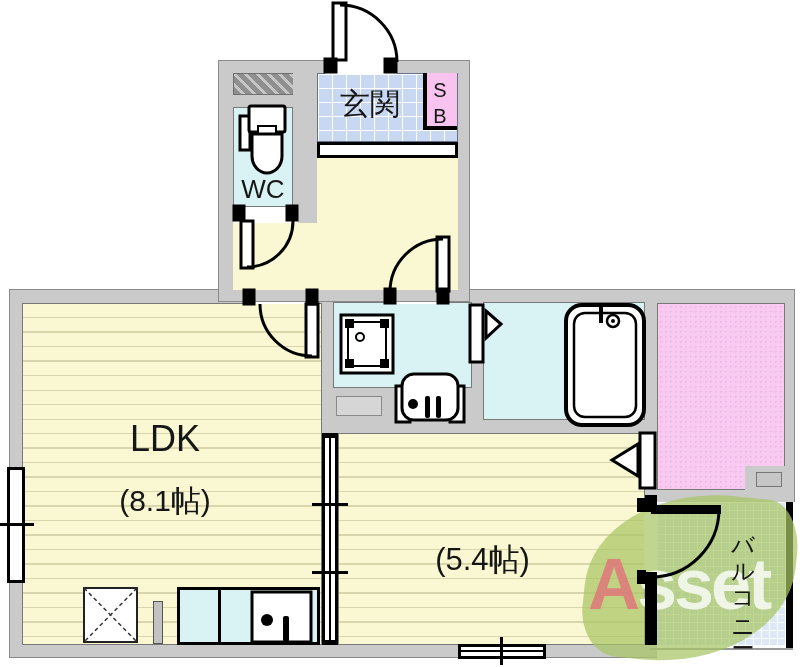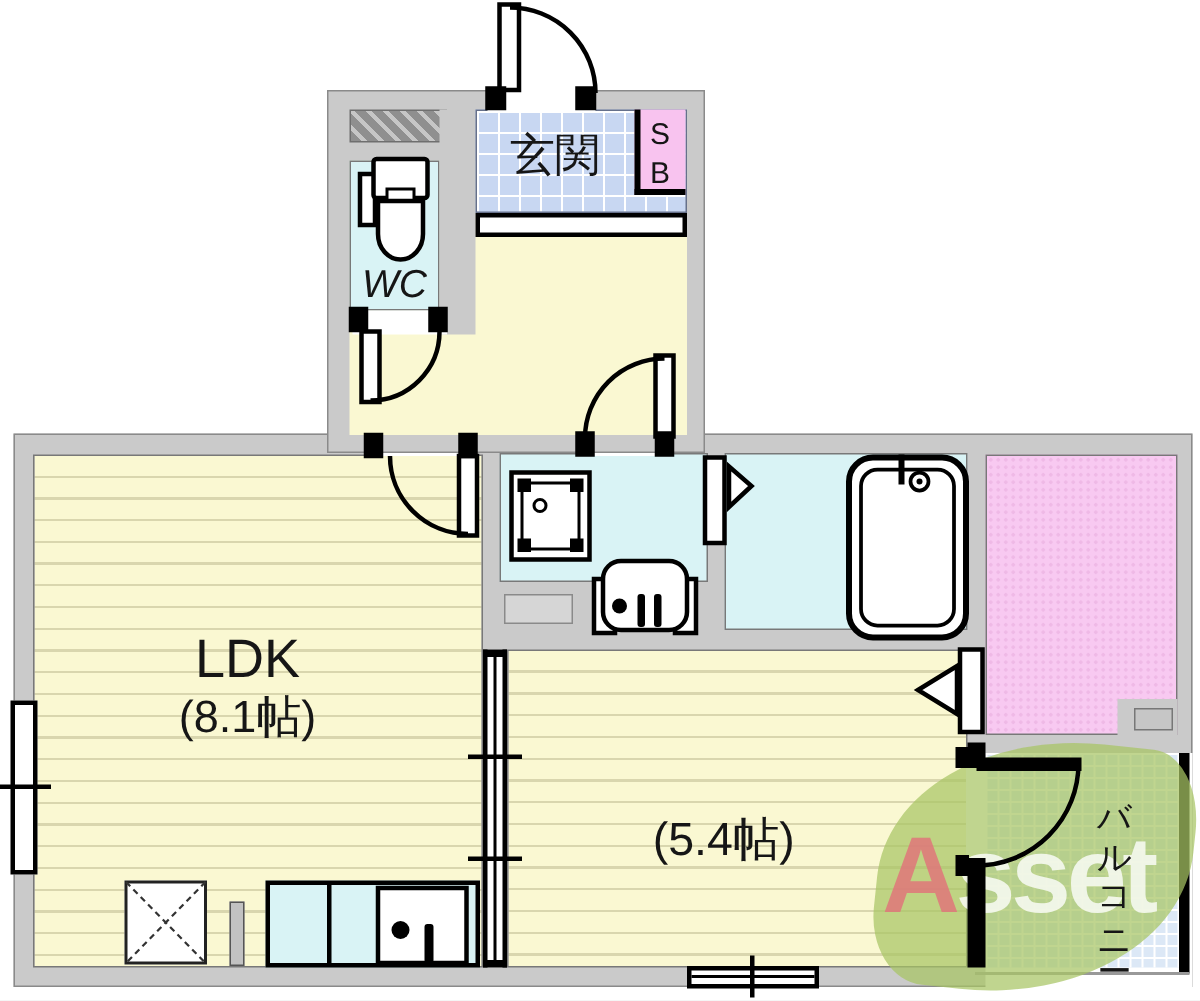--- a/index.html
+++ b/index.html
@@ -190,19 +190,19 @@
       <line x1="84" y1="588" x2="137" y2="642"></line>
       <line x1="137" y1="588" x2="84" y2="642"></line>
     </g>
   </svg>
 
   <div class="lbl" style="left:317px;top:87px;width:106px;font-size:30px;">玄関</div>
   <div class="lbl" style="left:423px;top:77px;width:34px;font-size:20px;line-height:26px;">
     <div>S</div>
     <div>B</div>
   </div>
-  <div class="lbl" style="left:233px;top:175px;width:60px;font-size:26px;font-style:italic;">WC</div>
+  <div class="lbl" style="left:233px;top:175px;width:60px;font-size:26px;">WC</div>
   <div class="lbl" style="left:80px;top:418px;width:170px;font-size:36px;">LDK</div>
-  <div class="lbl" style="left:80px;top:462px;width:170px;font-size:30px;text-align:center;">(8.1帖)</div>
+  <div class="lbl" style="left:80px;top:484px;width:170px;font-size:30px;text-align:center;">(8.1帖)</div>
   <div class="lbl" style="left:400px;top:542px;width:165px;font-size:31px;">(5.4帖)</div>
   <div class="lbl vtext" style="left:730px;top:514px;height:130px;font-size:23px;">バルコニー</div>
 
 </div>
 
 </body></html>

